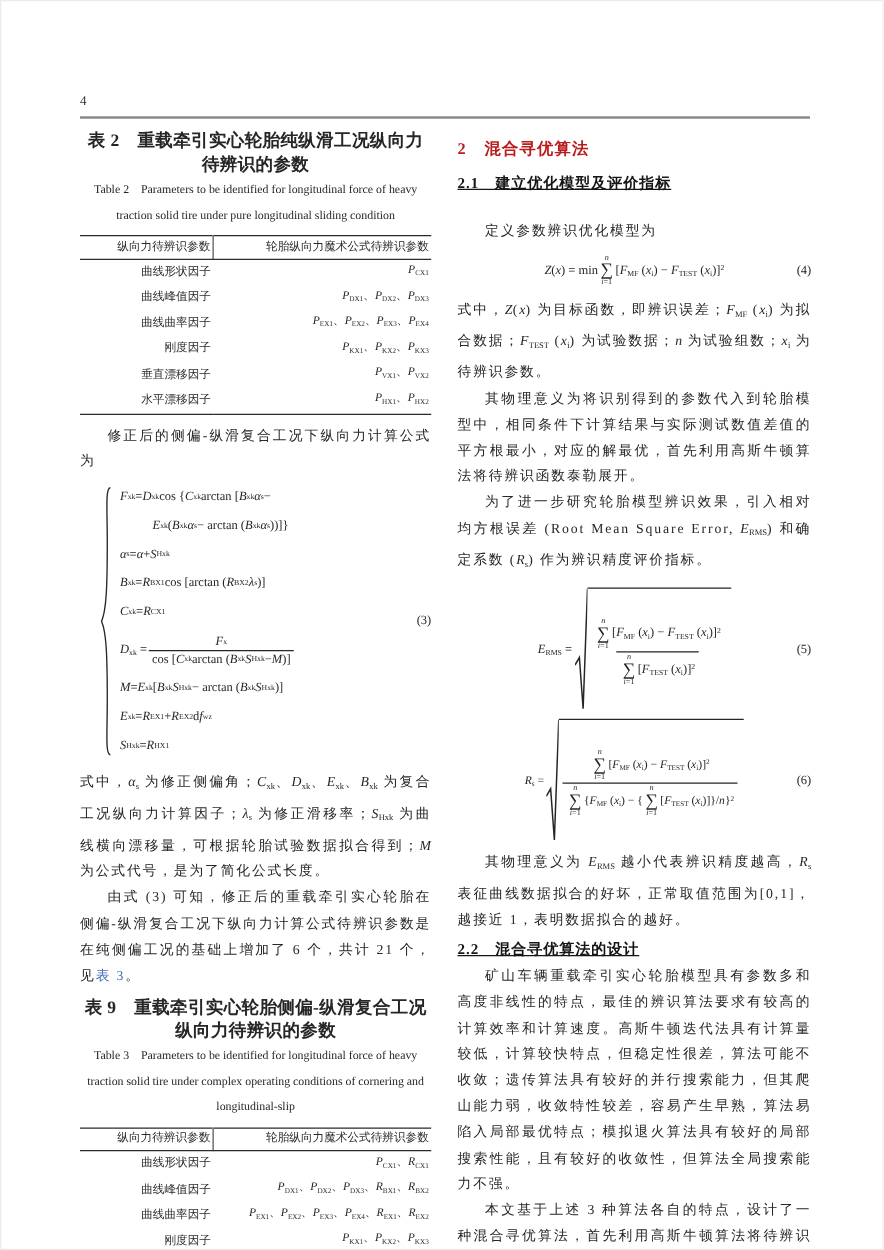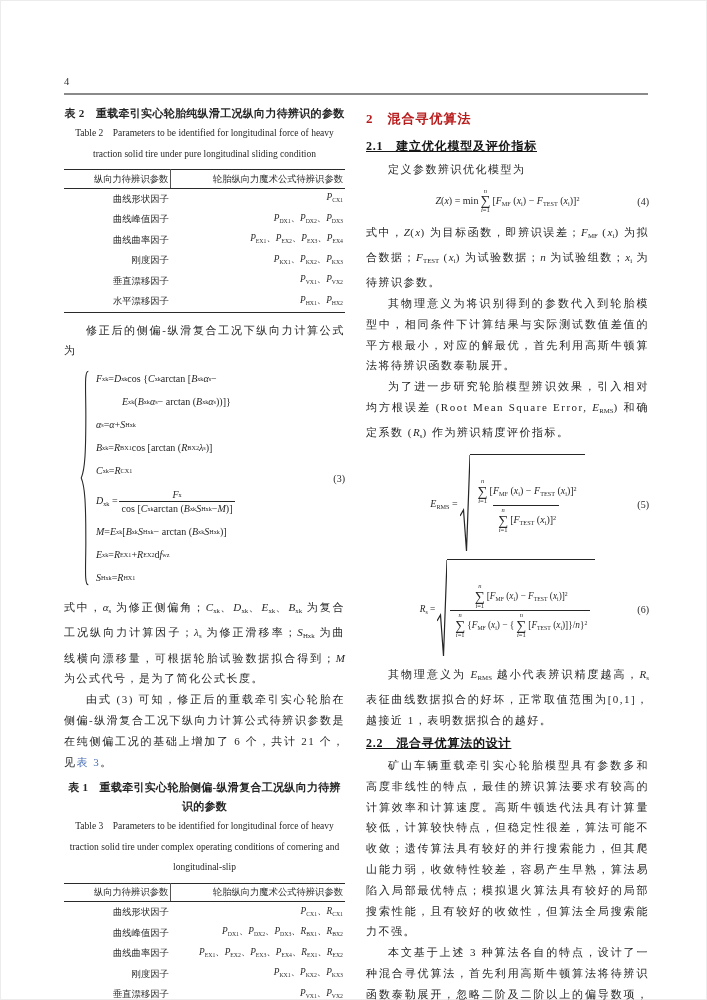--- a/index.html
+++ b/index.html
@@ -7,21 +7,21 @@
         box-shadow:inset 0 0 0 1px #ececec;
         font-family:"Liberation Serif","DejaVu Serif",serif;color:#262626;}
   .pagenum{position:absolute;left:64px;top:76px;font-size:10.5px;color:#333;}
   .toprule{position:absolute;left:64px;top:93px;width:584px;height:2px;background:#8a8a8a;}
 
   .col{position:absolute;top:104px;}
   .col-left{left:64px;width:281px;}
   .col-right{left:366px;width:283px;}
 
   
-  .cap-zh{font-size:11px;font-weight:bold;text-align:center;line-height:19px;letter-spacing:.3px;}
+  .cap-zh{font-size:14px;font-weight:bold;text-align:center;line-height:19px;letter-spacing:.3px;}
   .cap-en{font-size:9.5px;font-weight:normal;text-align:center;line-height:20.5px;}
 
   
   .ptable{display:table;width:100%;border-top:1.8px solid #2a2a2a;border-bottom:1.8px solid #2a2a2a;
           border-collapse:collapse;font-size:9.3px;margin-top:5px;}
   .trow{display:table-row;}
   .tcell{display:table-cell;text-align:right;vertical-align:middle;padding:2.5px 2px;line-height:12.5px;color:#2b2b2b;}
   .thead .tcell{border-bottom:.8px solid #2a2a2a;}
   .thead .tcell.c1{border-right:.8px solid #555;}
   .tcell.c1{width:38%;}
@@ -130,21 +130,21 @@
         <div class="eq3-line"><i>E</i><sub>xk</sub> = <i>R</i><sub>EX1</sub> + <i>R</i><sub>EX2</sub>d<i>f</i><sub>wz</sub></div>
         <div class="eq3-line"><i>S</i><sub>Hxk</sub> = <i>R</i><sub>HX1</sub></div>
       </div>
       <span class="eq-no">(3)</span>
     </div>
 
     <p class="para">式中，<i>α</i><sub>s</sub> 为修正侧偏角；<i>C</i><sub>xk</sub>、<i>D</i><sub>xk</sub>、<i>E</i><sub>xk</sub>、<i>B</i><sub>xk</sub> 为复合工况纵向力计算因子；<i>λ</i><sub>s</sub> 为修正滑移率；<i>S</i><sub>Hxk</sub> 为曲线横向漂移量，可根据轮胎试验数据拟合得到；<i>M</i> 为公式代号，是为了简化公式长度。</p>
 
     <p class="para indent"><span>由式 (3) 可知，修正后的重载牵引实心轮胎在侧偏-纵滑复合工况下纵向力计算公式待辨识参数是在纯侧偏工况的基础上增加了 6 个，共计 21 个，见</span><a class="tbl-link">表 3</a><span>。</span></p>
 
-    <div class="cap-zh" style="margin-top:6px">表 1　重载牵引实心轮胎侧偏-纵滑复合工况纵向力待辨识的参数</div>
+    <div class="cap-zh" style="margin-top:6px">表 9　重载牵引实心轮胎侧偏-纵滑复合工况纵向力待辨识的参数</div>
     <div class="cap-en">Table 3　Parameters to be identified for longitudinal force of heavy traction solid tire under complex operating conditions of cornering and longitudinal-slip</div>
 
     <div class="ptable">
       <div class="trow thead">
         <div class="tcell c1">纵向力待辨识参数</div>
         <div class="tcell">轮胎纵向力魔术公式待辨识参数</div>
       </div>
       <div class="trow">
         <div class="tcell c1">曲线形状因子</div>
         <div class="tcell param"><i>P</i><sub>CX1</sub>、<i>R</i><sub>CX1</sub></div>
@@ -169,21 +169,21 @@
         <div class="tcell c1">水平漂移因子</div>
         <div class="tcell param"><i>P</i><sub>HX1</sub>、<i>P</i><sub>HX2</sub>、<i>R</i><sub>HX1</sub></div>
       </div>
     </div>
   </div>
 
   <div class="col col-right">
 
     <div class="h2">2　混合寻优算法</div>
     <div class="h3">2.1　建立优化模型及评价指标</div>
-    <p class="para indent" style="margin-top:4px">定义参数辨识优化模型为</p>
+    <p class="para indent" style="margin-top:20px">定义参数辨识优化模型为</p>
 
     <div class="eq-block" style="margin:5px 0;min-height:32px">
       <span class="mtext"><i>Z</i>(<i>x</i>) = min </span>
       <span class="sum">
         <span class="lim"><i>n</i></span>
         <span class="sg">∑</span>
         <span class="lim"><i>i</i>=1</span>
       </span>
       <span class="mtext">[<i>F</i><sub>MF</sub> (<i>x</i><sub>i</sub>) − <i>F</i><sub>TEST</sub> (<i>x</i><sub>i</sub>)]<sup>2</sup></span>
       <span class="eq-no">(4)</span>

